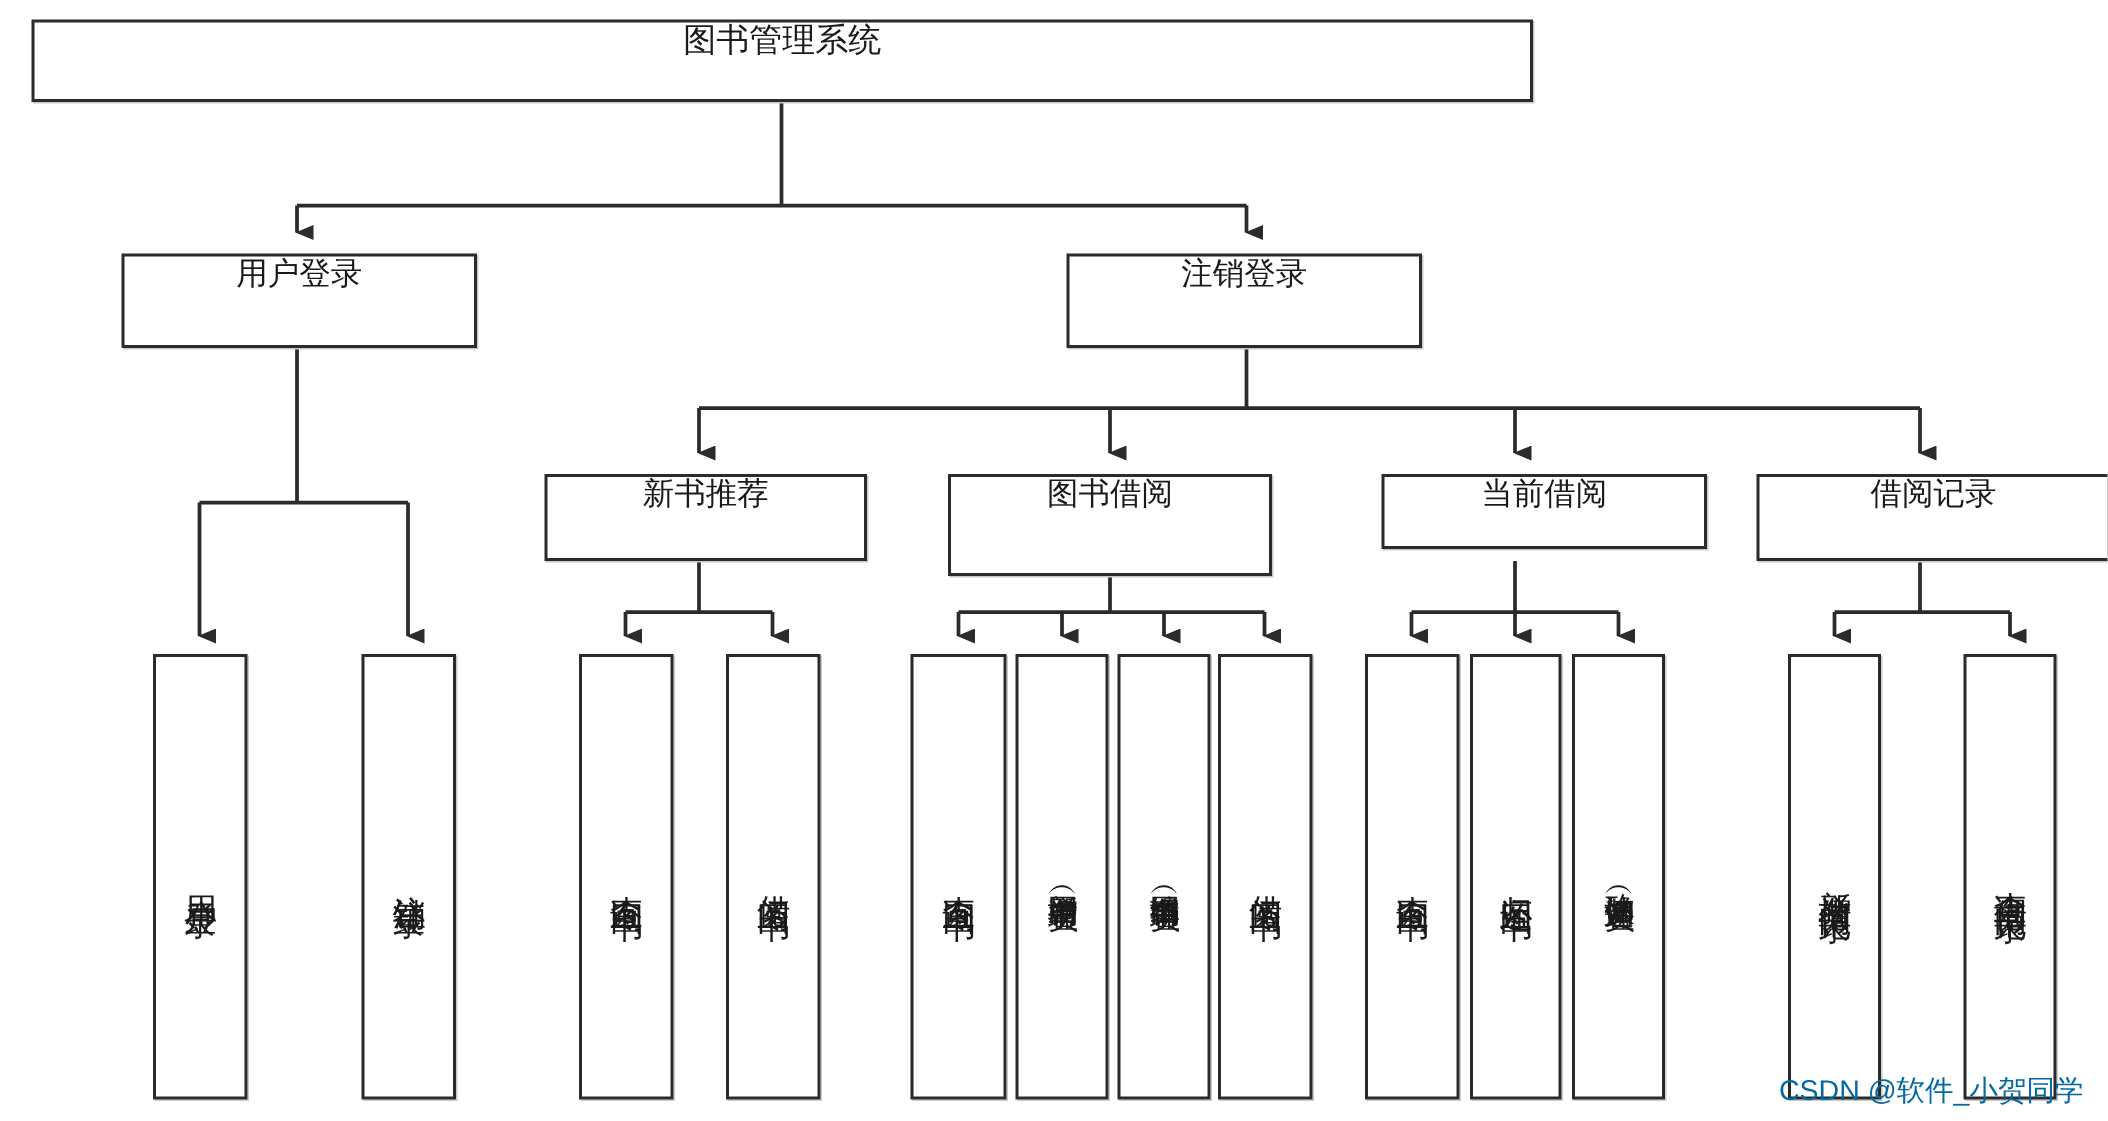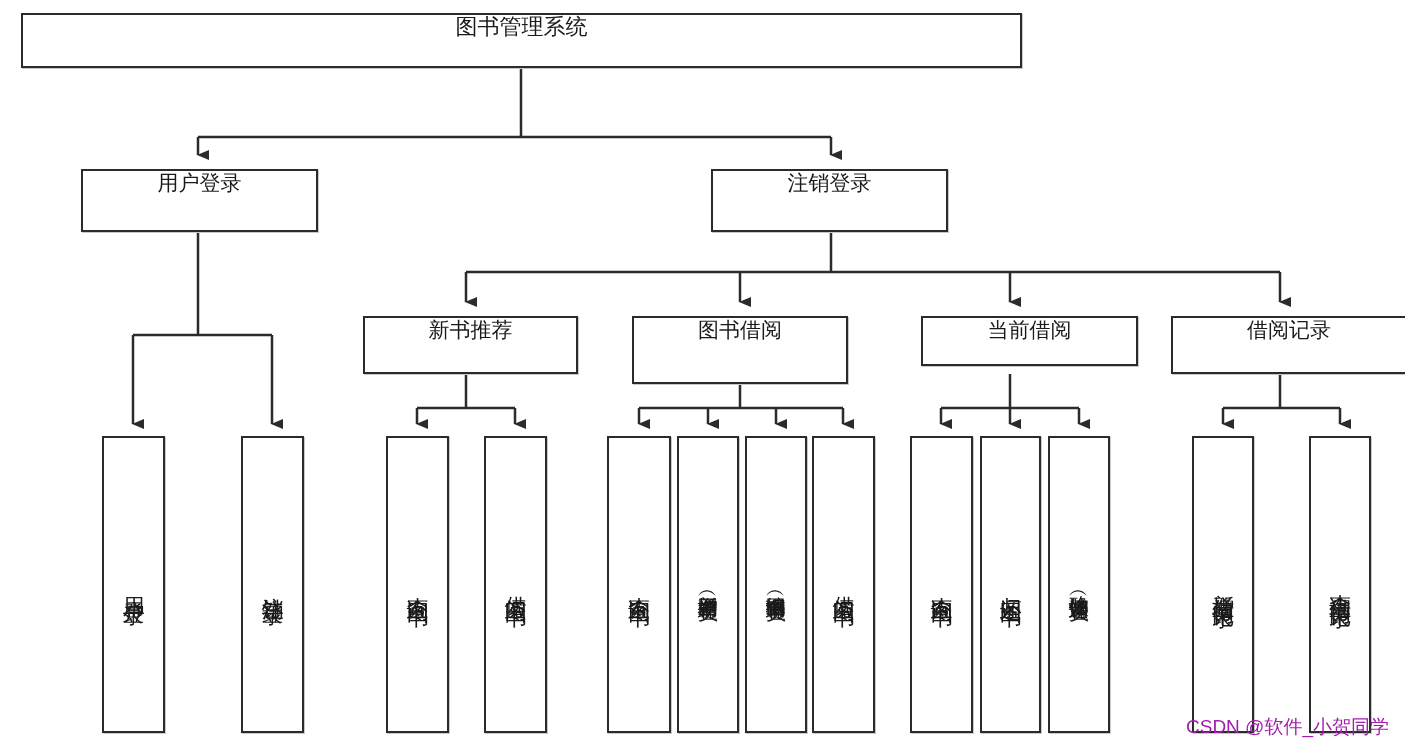--- a/index.html
+++ b/index.html
@@ -63,21 +63,21 @@
   }
   .node-box.vert.narrow .node-label {
     font-size: 20px;
     letter-spacing: 1px;
   }
   #watermark {
     position: absolute;
     left: 1186px;
     top: 714px;
     font-size: 19px;
-    color: #a21caf;
+    color: #0369a1;
     font-family: "Liberation Sans", sans-serif;
     white-space: nowrap;
     pointer-events: none;
   }
 </style>
 </head>
 <body>
 
 <div id="diagram-root">
 

